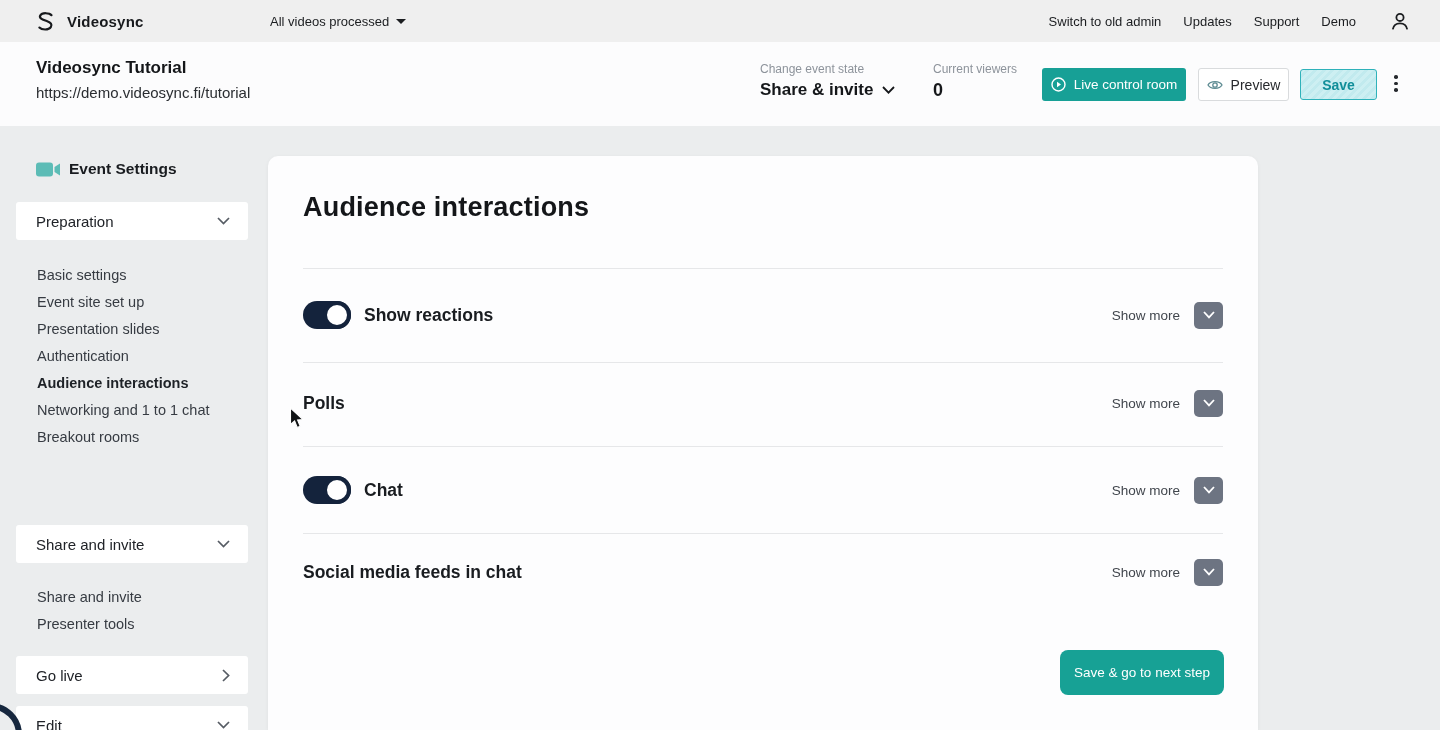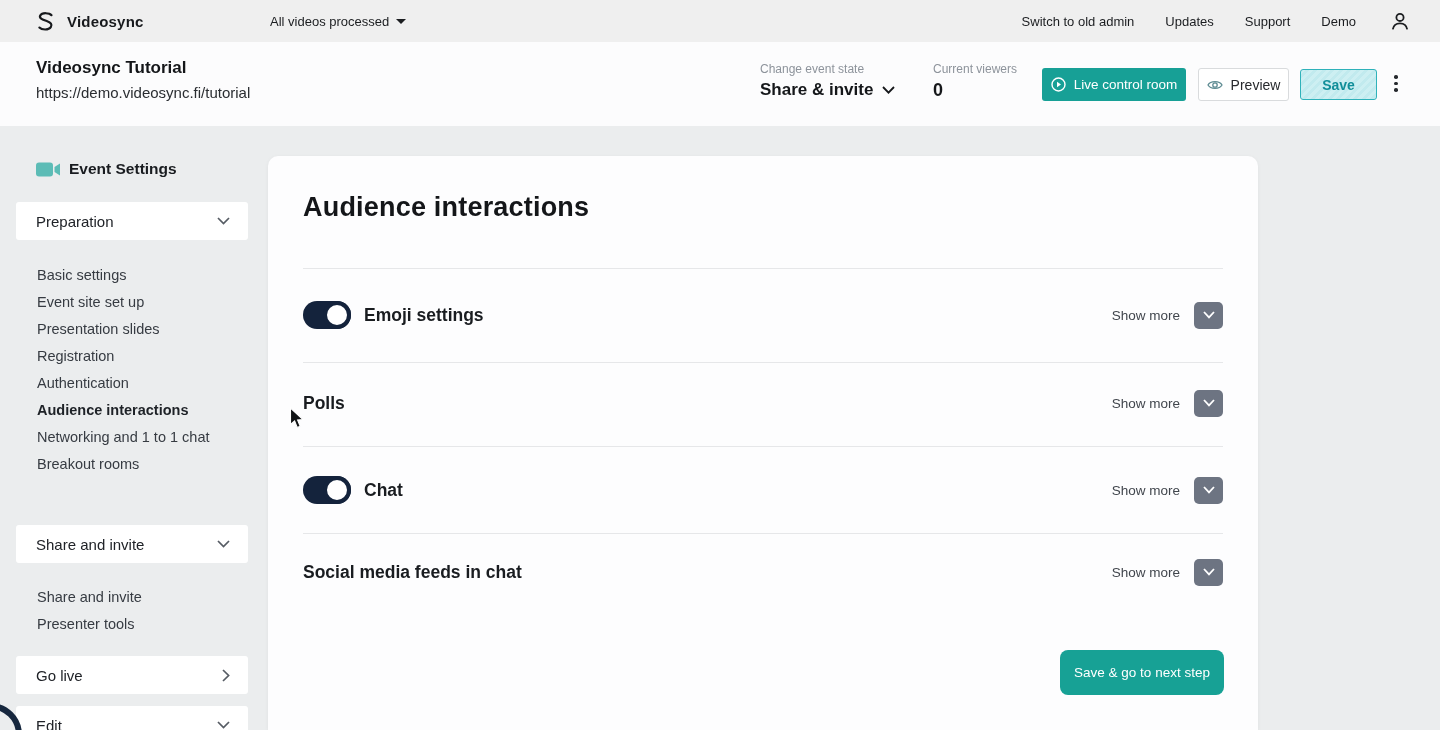--- a/index.html
+++ b/index.html
@@ -14,21 +14,21 @@
   .topbar{
     position:absolute; top:0; left:0; width:1440px; height:42px;
     background:#efefef; display:flex; align-items:center;
     padding:0 30px 0 36px;
   }
   .brand{ display:flex; align-items:center; gap:12px; }
   .brand-name{ font-size:15px; font-weight:bold; letter-spacing:.2px; color:#17191c; }
   .processed{ position:absolute; left:270px; display:flex; align-items:center; gap:7px;
     font-size:13px; color:#1b1d20; cursor:default;}
   .caret{ width:0; height:0; border-left:5px solid transparent; border-right:5px solid transparent; border-top:5px solid #1b1d20; }
-  .top-links{ margin-left:auto; display:flex; align-items:center; gap:31px; font-size:13px; color:#1b1d20; }
+  .top-links{ margin-left:auto; display:flex; align-items:center; gap:22px; font-size:13px; color:#1b1d20; }
   .top-links span{ cursor:default; }
   .user-ic{ margin-left:34px; display:flex; align-items:center; }
   
   .header{ position:absolute; top:42px; left:0; width:1440px; height:84px; background:#fcfcfd; }
   .page-title{ position:absolute; left:36px; top:16px; font-size:17px; font-weight:bold; color:#141619; }
   .page-url{ position:absolute; left:36px; top:42px; font-size:15px; color:#2a2d31; }
   .h-label{ font-size:12px; color:#8d939b; }
   .state-block{ position:absolute; left:760px; top:20px; }
   .state-value{ margin-top:4px; display:flex; align-items:center; gap:9px;
     font-size:17px; font-weight:bold; color:#15171a; cursor:pointer; }
@@ -166,21 +166,20 @@
   <span>Preparation</span>
   <svg width="13" height="8" viewBox="0 0 13 8" fill="none" stroke="#565c64" stroke-width="1.7">
     <path d="M1 1 L6.5 6.6 L12 1"></path>
   </svg>
 </div>
 
 <div class="nav" style="top:262px;">
   <span>Basic settings</span>
   <span>Event site set up</span>
   <span>Presentation slides</span>
-  <span>Registration</span>
   <span>Authentication</span>
   <span class="active">Audience interactions</span>
   <span>Networking and 1 to 1 chat</span>
   <span>Breakout rooms</span>
 </div>
 
 <div class="acc" style="top:525px;">
   <span>Share and invite</span>
   <svg width="13" height="8" viewBox="0 0 13 8" fill="none" stroke="#565c64" stroke-width="1.7">
     <path d="M1 1 L6.5 6.6 L12 1"></path>
@@ -208,21 +207,21 @@
 
 <div class="card">
   <h1>Audience interactions</h1>
 
   <div class="divider" style="top:112px;"></div>
 
   <div class="row" style="top:131px;">
     <div class="toggle">
         <div class="knob"></div>
       </div>
-    <span class="label">Emoji settings</span>
+    <span class="label">Show reactions</span>
     <div class="row-right">
       <span class="show-more">Show more</span>
       <button class="expand">
         <svg width="12" height="8" viewBox="0 0 12 8" fill="none" stroke="#ffffff" stroke-width="1.8">
           <path d="M1 1 L6 6.4 L11 1"></path>
         </svg>
       </button>
     </div>
   </div>
 

